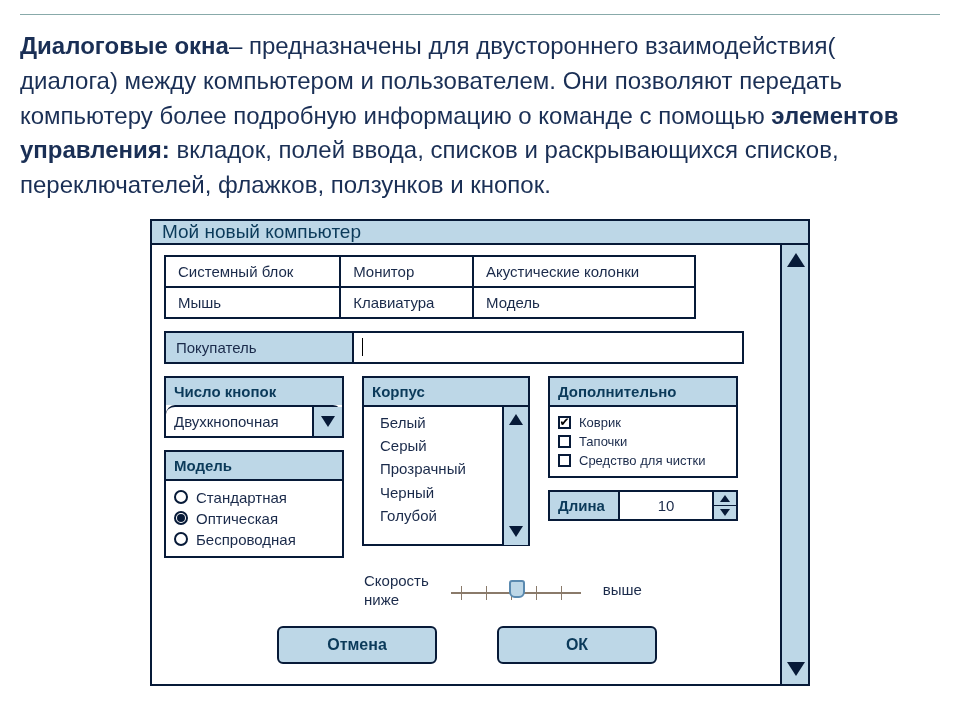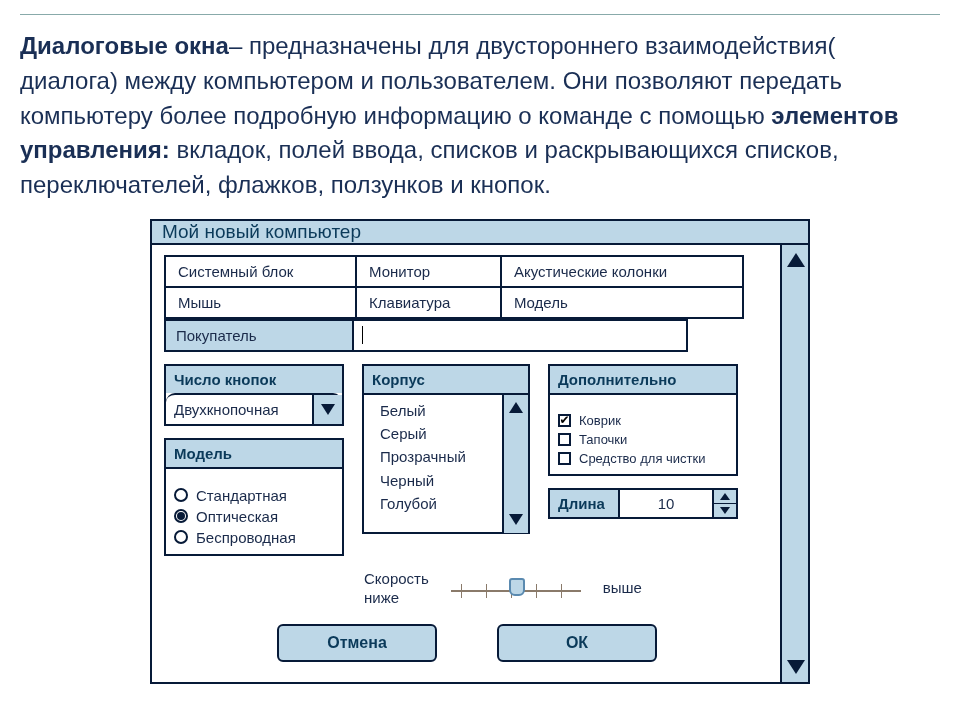--- a/index.html
+++ b/index.html
@@ -53,32 +53,33 @@
   }
   .tri-up   { border-bottom: 14px solid #071a38; }
   .tri-down { border-top: 14px solid #071a38; }
   .tri-up-s { width:0;height:0;border-left:7px solid transparent;border-right:7px solid transparent;border-bottom:11px solid #071a38;}
   .tri-down-s{ width:0;height:0;border-left:7px solid transparent;border-right:7px solid transparent;border-top:11px solid #071a38;}
   .tri-up-xs { width:0;height:0;border-left:5px solid transparent;border-right:5px solid transparent;border-bottom:7px solid #071a38;}
   .tri-down-xs{ width:0;height:0;border-left:5px solid transparent;border-right:5px solid transparent;border-top:7px solid #071a38;}
 
   table.tabs {
     border-collapse: collapse;
-    width: 580px;
+    width: 532px;
+    margin-bottom: 12px;
     border-radius: 17px;
   }
   table.tabs td {
     border: 2px solid #071a38;
     padding: 6px 12px;
     font-size: 15px;
   }
 
   .field-row {
     display: flex;
-    width: 524px;
+    width: 580px;
     margin-bottom: 12px;
   }
   .field-label {
     background: #bdd7e7;
     border: 2px solid #071a38;
     padding: 6px 10px;
     font-size: 15px;
     width: 190px;
   }
   .field-input {
@@ -108,21 +109,21 @@
   .group-w3 { width: 190px; }
   .group-title {
     background: #bdd7e7;
     padding: 5px 8px;
     font-size: 15px;
     border-bottom: 2px solid #071a38;
     font-weight: bold;
     color: #0b3a5a;
   }
   .group-title.no-border { border-bottom: none; }
-  .group-body { padding: 6px 8px; font-size: 15px; margin-top: 10px; }
+  .group-body { padding: 6px 8px; font-size: 15px; }
   .group-body .opt { display:flex; align-items:center; gap:8px; padding:2px 0;}
 
   .dropdown-row {
     display:flex; align-items:stretch;border-radius:9px;
   }
   .dropdown-val { flex:1; padding:6px 8px; }
   .dropdown-btn {
     width:30px; background:#bdd7e7; border-left:2px solid #071a38;
     display:flex;align-items:center;justify-content:center;
   }

